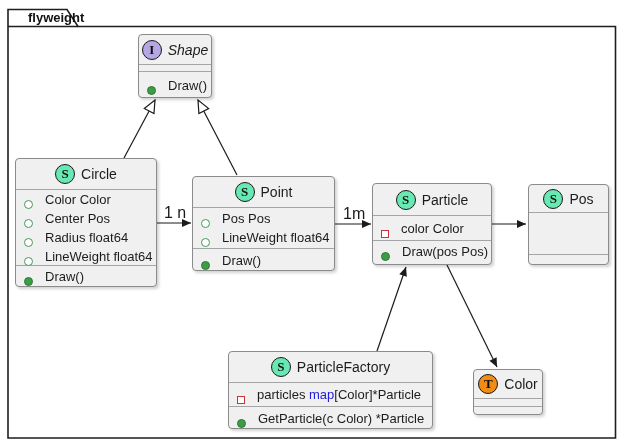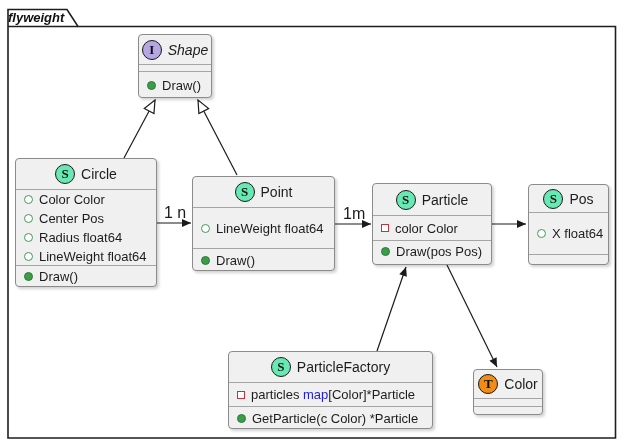--- a/index.html
+++ b/index.html
@@ -2,21 +2,21 @@
 <html style="--text: #1c1c1c; --box-fill: #f0f0f0; --box-border: #8b8b8b; --separator: #a5a5a5; --spot-struct: #68e8b2; --spot-interface: #b5a7e3; --spot-type: #f18c16; --field-public: #3e9c56; --field-private: #c8333a; --method-green: #3d9c47; --keyword-blue: #2121db; --line: #1b1b1b;"><head>
 <meta charset="utf-8">
 <style>
   html,body{margin:0;padding:0;background:#ffffff;}
   .stage{
     position:relative;width:624px;height:447px;background:#ffffff;overflow:hidden;
     font-family:"Liberation Sans", sans-serif;color:var(--text,#1c1c1c);
   }
   svg.overlay{position:absolute;left:0;top:0;pointer-events:none;}
   .frame-title{
-    position:absolute;left:8px;top:10px;font-weight:bold;font-size:13px;color:#111;font-style:italic;
+    position:absolute;left:28px;top:10px;font-weight:bold;font-size:13px;color:#111;
   }
   .uml-box{
     position:absolute;box-sizing:border-box;background:var(--box-fill,#f0f0f0);
     border:1px solid var(--box-border,#8b8b8b);border-radius:4px;
     box-shadow:2px 2px 3px rgba(0,0,0,0.18);font-size:13px;
   }
   .uml-title{
     box-sizing:border-box;display:flex;align-items:center;justify-content:center;gap:6px;
     font-size:14px;
   }
@@ -27,21 +27,21 @@
     border:1.5px solid #1a1a1a;display:flex;align-items:center;justify-content:center;
     font-family:"Liberation Serif", serif;font-weight:bold;font-size:13px;color:#111;flex:0 0 auto;
   }
   .spot-s{background:var(--spot-struct,#68e8b2);}
   .spot-i{background:var(--spot-interface,#b5a7e3);}
   .spot-t{background:var(--spot-type,#f18c16);}
   .compartment{
     box-sizing:border-box;border-top:1px solid var(--separator,#a5a5a5);
     display:flex;flex-direction:column;justify-content:center;padding:1px 0;
   }
-  .row{display:flex;align-items:center;gap:6px;padding:0 8px;white-space:nowrap;line-height:19px;}
+  .row{display:flex;align-items:flex-end;gap:12px;padding:0 8px;white-space:nowrap;line-height:19px;}
   .ic{flex:0 0 auto;box-sizing:border-box;}
   .ring{width:9px;height:9px;border-radius:50%;border:1.5px solid var(--field-public,#3e9c56);background:#fff;}
   .sq{width:8px;height:8px;border:1.5px solid var(--field-private,#c8333a);background:#fff;}
   .dot{width:9px;height:9px;border-radius:50%;background:var(--method-green,#3d9c47);border:1px solid #2c7a36;}
   .kw{color:var(--keyword-blue,#2121db);}
   .edge-label{position:absolute;font-size:16px;color:#1b1b1b;white-space:nowrap;}
   .edge{stroke:var(--line,#1b1b1b);stroke-width:1.2;fill:none;}
   .frame-line{stroke:#1e1e1e;stroke-width:1.6;fill:none;}
 </style>
 </head>
@@ -119,20 +119,24 @@
   </div>
 
   <div class="uml-box" style="left:192px;top:176px;width:143px;height:95px;">
     <div class="uml-title" style="height:30px;">
       <span class="spot spot-s">S</span>
       <span class="title-text">Point</span>
     </div>
     <div class="compartment" style="height:41px;">
       <div class="row">
         <span class="ic ring"></span>
+        <span>Pos Pos</span>
+      </div>
+      <div class="row">
+        <span class="ic ring"></span>
         <span>LineWeight float64</span>
       </div>
     </div>
     <div class="compartment" style="height:23px;">
       <div class="row">
         <span class="ic dot"></span>
         <span>Draw()</span>
       </div>
     </div>
   </div>
@@ -155,24 +159,20 @@
       </div>
     </div>
   </div>
 
   <div class="uml-box" style="left:528px;top:184px;width:81px;height:81px;">
     <div class="uml-title" style="height:27px;">
       <span class="spot spot-s">S</span>
       <span class="title-text">Pos</span>
     </div>
     <div class="compartment" style="height:42px;">
-      <div class="row">
-        <span class="ic ring"></span>
-        <span>X float64</span>
-      </div>
     </div>
     <div class="compartment" style="height:10px;"></div>
   </div>
 
   <div class="uml-box" style="left:228px;top:351px;width:205px;height:78px;">
     <div class="uml-title" style="height:30px;">
       <span class="spot spot-s">S</span>
       <span class="title-text">ParticleFactory</span>
     </div>
     <div class="compartment" style="height:24px;">

